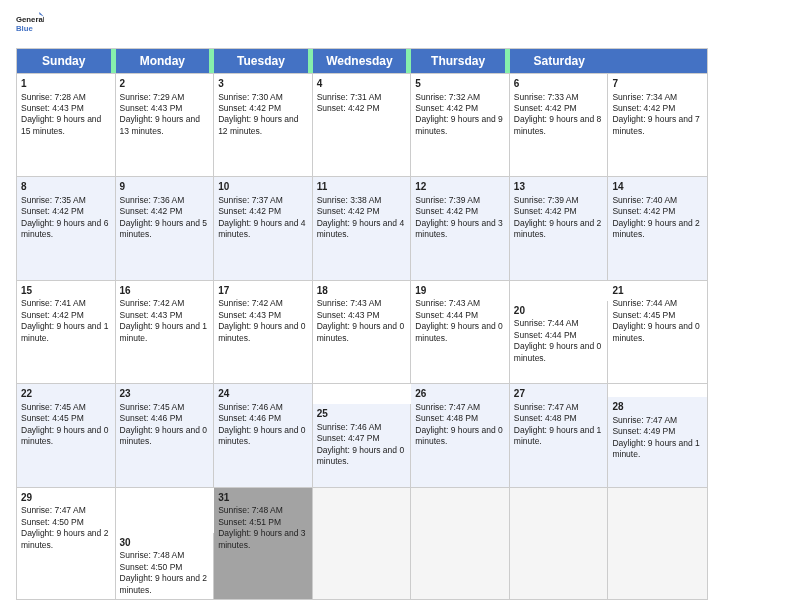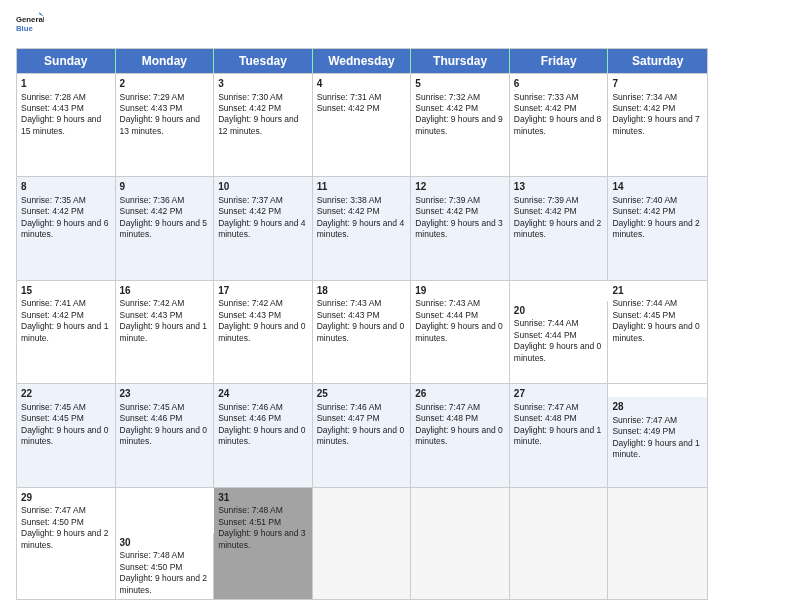--- a/index.html
+++ b/index.html
@@ -55,21 +55,21 @@
       display: grid;
       grid-template-columns: repeat(7, 1fr);
       background: #4472C4;
     }
     .cal-header-cell {
       color: #fff;
       text-align: center;
       font-size: 12px;
       font-weight: bold;
       padding: 5px 2px;
-      border-right: 1px solid #86efac;
+      border-right: 5px solid #86efac;
     }
     .cal-header-cell:last-child { border-right: none; }
     .cal-body {
       flex: 1;
       display: flex;
       flex-direction: column;
     }
     .cal-row {
       display: grid;
       grid-template-columns: repeat(7, 1fr);
@@ -121,21 +121,20 @@
     </div>
   </div>
 
   <div class="calendar">
     <div class="cal-header-row">
       <div class="cal-header-cell">Sunday</div>
       <div class="cal-header-cell">Monday</div>
       <div class="cal-header-cell">Tuesday</div>
       <div class="cal-header-cell">Wednesday</div>
       <div class="cal-header-cell">Thursday</div>
-      <div class="cal-header-cell">Friday</div>
       <div class="cal-header-cell">Saturday</div>
     </div>
     <div class="cal-body" id="cal-body">
     <div class="cal-row">
           <div class="cal-cell" style="background: rgb(255, 255, 255);"><span class="day-num">1</span><span>Sunrise: 7:28 AM</span><br><span>Sunset: 4:43 PM</span><br><span>Daylight: 9 hours and 15 minutes.</span></div>
           <div class="cal-cell" style="background: rgb(255, 255, 255);"><span class="day-num">2</span><span>Sunrise: 7:29 AM</span><br><span>Sunset: 4:43 PM</span><br><span>Daylight: 9 hours and 13 minutes.</span></div>
           <div class="cal-cell" style="background: rgb(255, 255, 255);"><span class="day-num">3</span><span>Sunrise: 7:30 AM</span><br><span>Sunset: 4:42 PM</span><br><span>Daylight: 9 hours and 12 minutes.</span></div>
           <div class="cal-cell" style="background: rgb(255, 255, 255);"><span class="day-num">4</span><span>Sunrise: 7:31 AM</span><br><span>Sunset: 4:42 PM</span><br></div>
           <div class="cal-cell" style="background: rgb(255, 255, 255);"><span class="day-num">5</span><span>Sunrise: 7:32 AM</span><br><span>Sunset: 4:42 PM</span><br><span>Daylight: 9 hours and 9 minutes.</span></div>
           <div class="cal-cell" style="background: rgb(255, 255, 255);"><span class="day-num">6</span><span>Sunrise: 7:33 AM</span><br><span>Sunset: 4:42 PM</span><br><span>Daylight: 9 hours and 8 minutes.</span></div>
@@ -156,21 +155,21 @@
           <div class="cal-cell" style="background: rgb(255, 255, 255);"><span class="day-num">17</span><span>Sunrise: 7:42 AM</span><br><span>Sunset: 4:43 PM</span><br><span>Daylight: 9 hours and 0 minutes.</span></div>
           <div class="cal-cell" style="background: rgb(255, 255, 255);"><span class="day-num">18</span><span>Sunrise: 7:43 AM</span><br><span>Sunset: 4:43 PM</span><br><span>Daylight: 9 hours and 0 minutes.</span></div>
           <div class="cal-cell" style="background: rgb(255, 255, 255);"><span class="day-num">19</span><span>Sunrise: 7:43 AM</span><br><span>Sunset: 4:44 PM</span><br><span>Daylight: 9 hours and 0 minutes.</span></div>
           <div class="cal-cell" style="background: rgb(255, 255, 255); margin-top: 20px;"><span class="day-num">20</span><span>Sunrise: 7:44 AM</span><br><span>Sunset: 4:44 PM</span><br><span>Daylight: 9 hours and 0 minutes.</span></div>
           <div class="cal-cell" style="background: rgb(255, 255, 255);"><span class="day-num">21</span><span>Sunrise: 7:44 AM</span><br><span>Sunset: 4:45 PM</span><br><span>Daylight: 9 hours and 0 minutes.</span></div>
         </div>
         <div class="cal-row">
           <div class="cal-cell" style="background: rgb(238, 242, 251);"><span class="day-num">22</span><span>Sunrise: 7:45 AM</span><br><span>Sunset: 4:45 PM</span><br><span>Daylight: 9 hours and 0 minutes.</span></div>
           <div class="cal-cell" style="background: rgb(238, 242, 251);"><span class="day-num">23</span><span>Sunrise: 7:45 AM</span><br><span>Sunset: 4:46 PM</span><br><span>Daylight: 9 hours and 0 minutes.</span></div>
           <div class="cal-cell" style="background: rgb(238, 242, 251);"><span class="day-num">24</span><span>Sunrise: 7:46 AM</span><br><span>Sunset: 4:46 PM</span><br><span>Daylight: 9 hours and 0 minutes.</span></div>
-          <div class="cal-cell" style="background: rgb(238, 242, 251);"><span class="day-num">25</span><span>Sunrise: 7:46 AM</span><br><span>Sunset: 4:47 PM</span><br><span>Daylight: 9 hours and 0 minutes.</span></div>
+          <div class="cal-cell" style="background: rgb(238, 242, 251); margin-top: 20px;"><span class="day-num">25</span><span>Sunrise: 7:46 AM</span><br><span>Sunset: 4:47 PM</span><br><span>Daylight: 9 hours and 0 minutes.</span></div>
           <div class="cal-cell" style="background: rgb(238, 242, 251);"><span class="day-num">26</span><span>Sunrise: 7:47 AM</span><br><span>Sunset: 4:48 PM</span><br><span>Daylight: 9 hours and 0 minutes.</span></div>
           <div class="cal-cell" style="background: rgb(238, 242, 251);"><span class="day-num">27</span><span>Sunrise: 7:47 AM</span><br><span>Sunset: 4:48 PM</span><br><span>Daylight: 9 hours and 1 minute.</span></div>
           <div class="cal-cell" style="background: rgb(238, 242, 251); margin-top: 13px;"><span class="day-num">28</span><span>Sunrise: 7:47 AM</span><br><span>Sunset: 4:49 PM</span><br><span>Daylight: 9 hours and 1 minute.</span></div>
         </div>
         <div class="cal-row">
           <div class="cal-cell" style="background: rgb(255, 255, 255);"><span class="day-num">29</span><span>Sunrise: 7:47 AM</span><br><span>Sunset: 4:50 PM</span><br><span>Daylight: 9 hours and 2 minutes.</span></div>
           <div class="cal-cell" style="background: rgb(255, 255, 255); margin-top: 45px;"><span class="day-num">30</span><span>Sunrise: 7:48 AM</span><br><span>Sunset: 4:50 PM</span><br><span>Daylight: 9 hours and 2 minutes.</span></div>
           <div class="cal-cell" style="background: #a3a3a3;"><span class="day-num">31</span><span>Sunrise: 7:48 AM</span><br><span>Sunset: 4:51 PM</span><br><span>Daylight: 9 hours and 3 minutes.</span></div>
           <div class="cal-cell empty"></div>
           <div class="cal-cell empty"></div>

